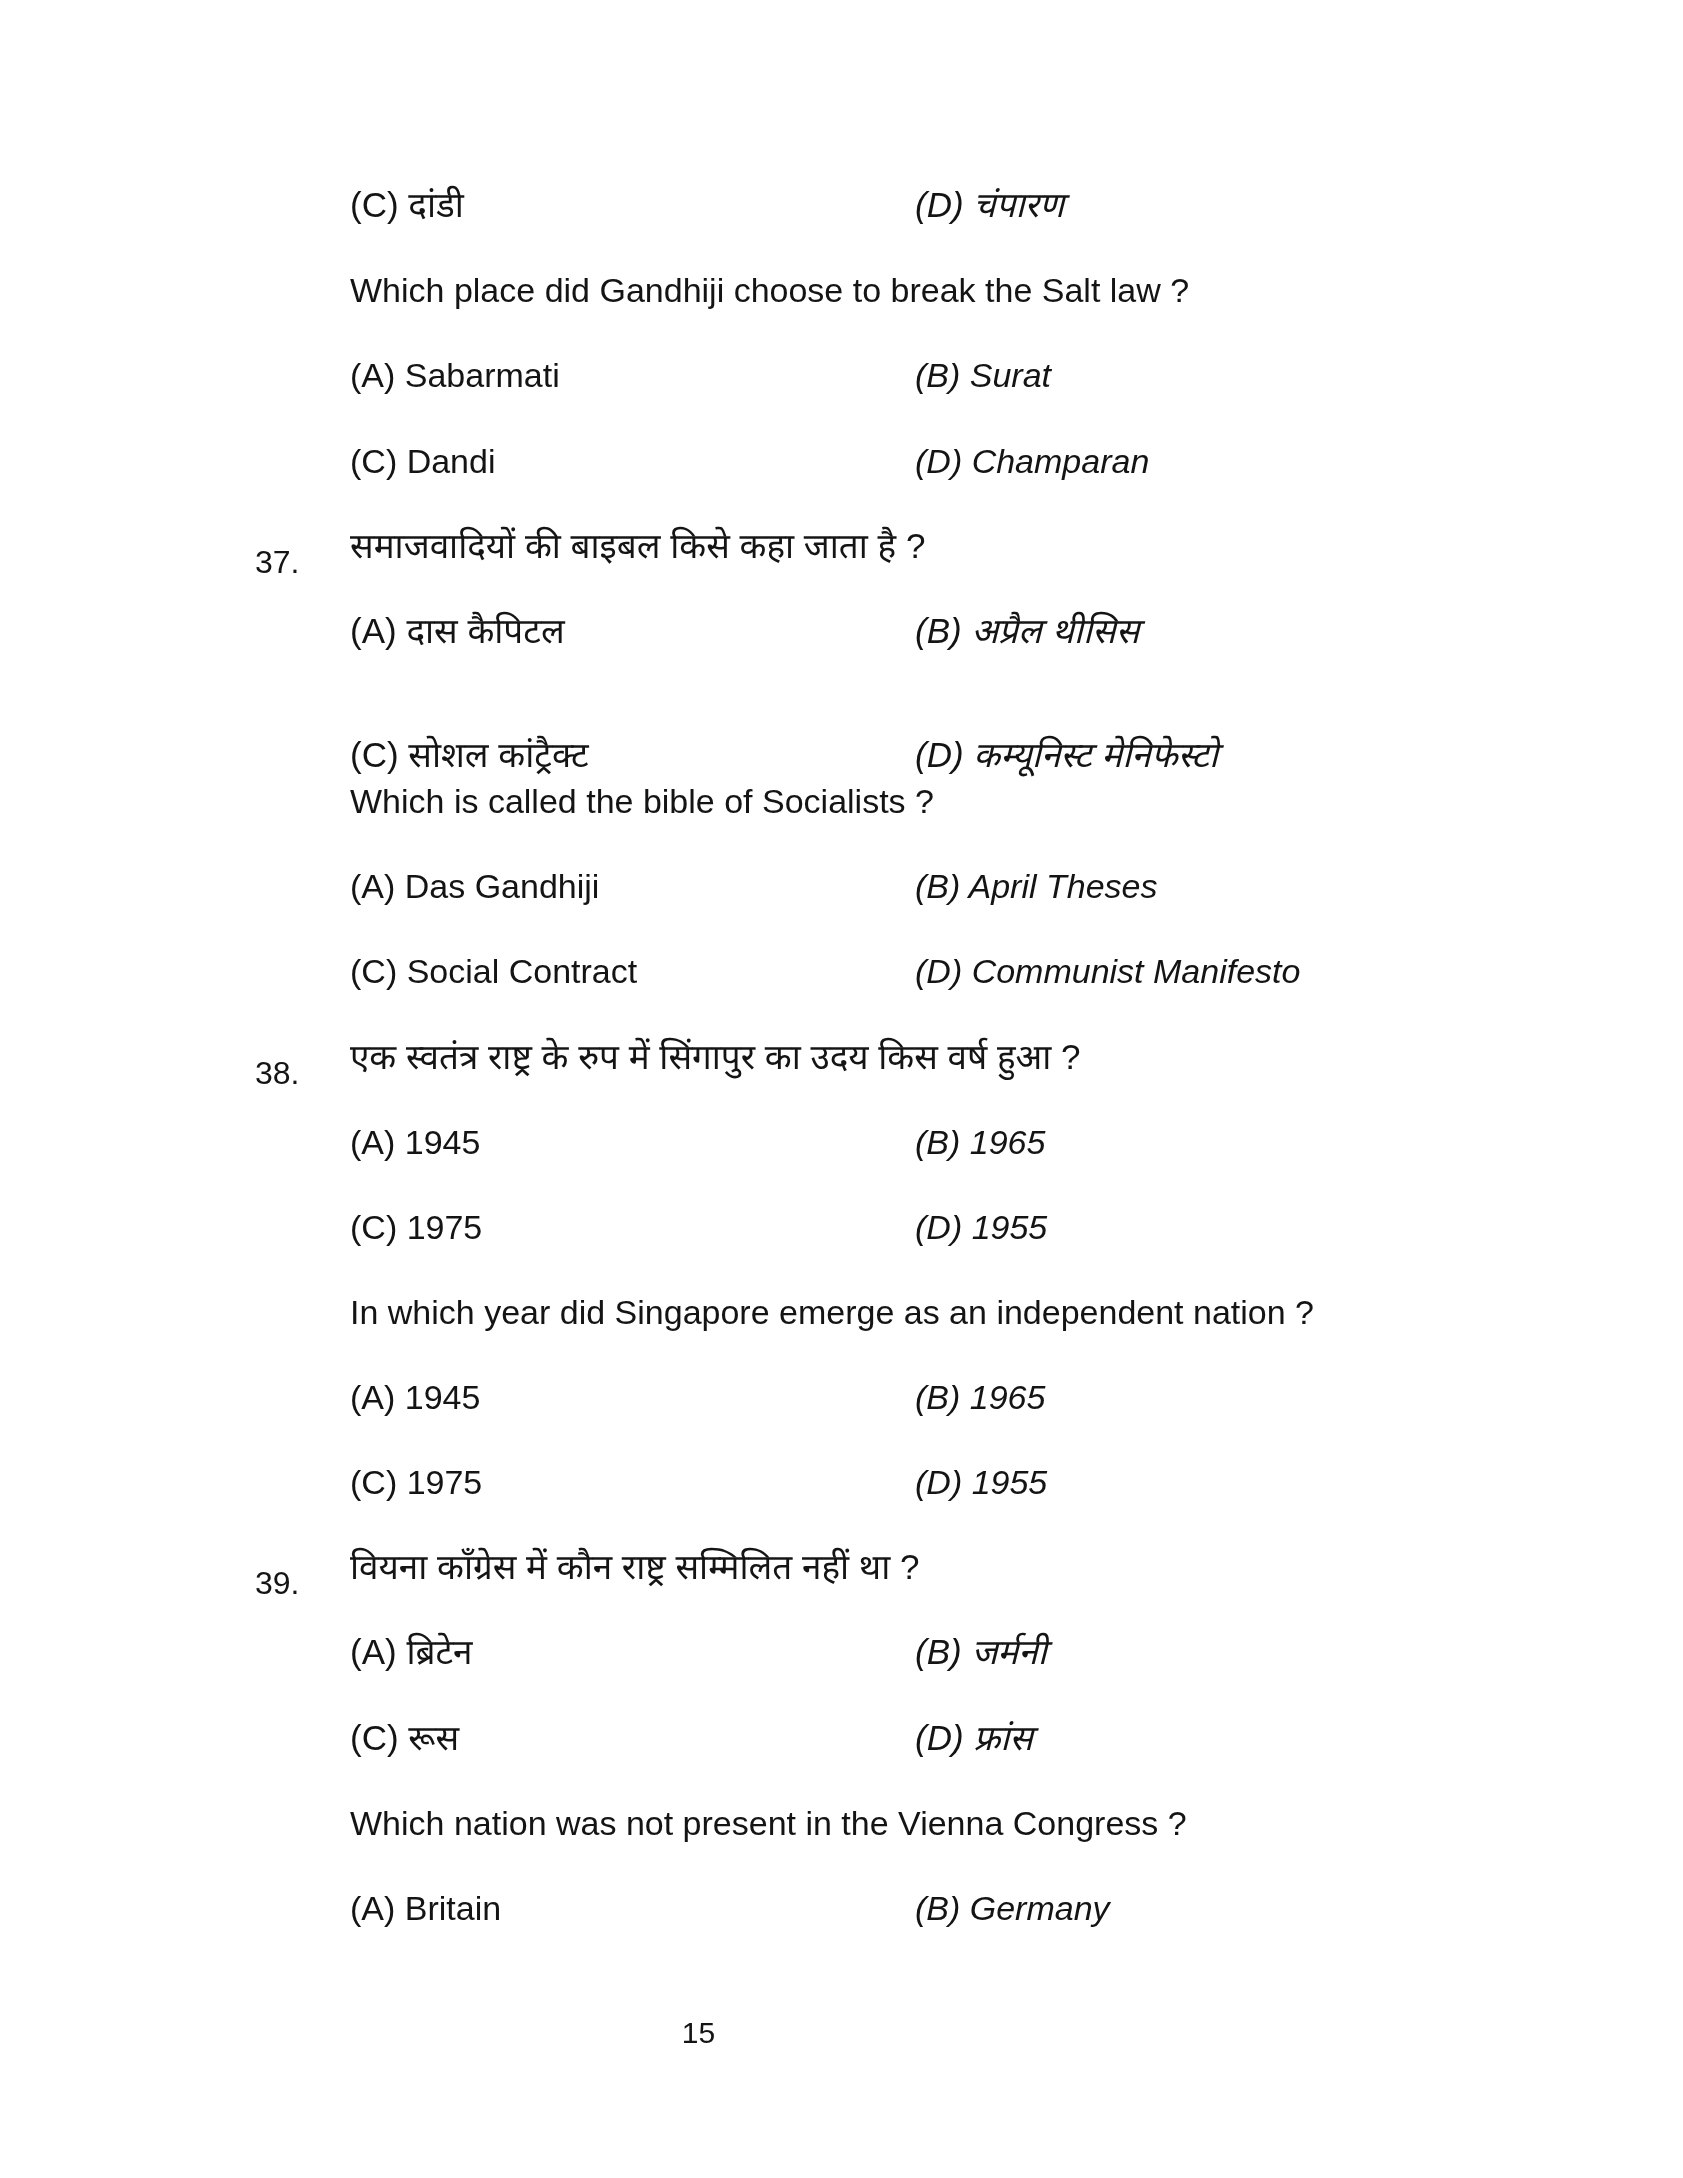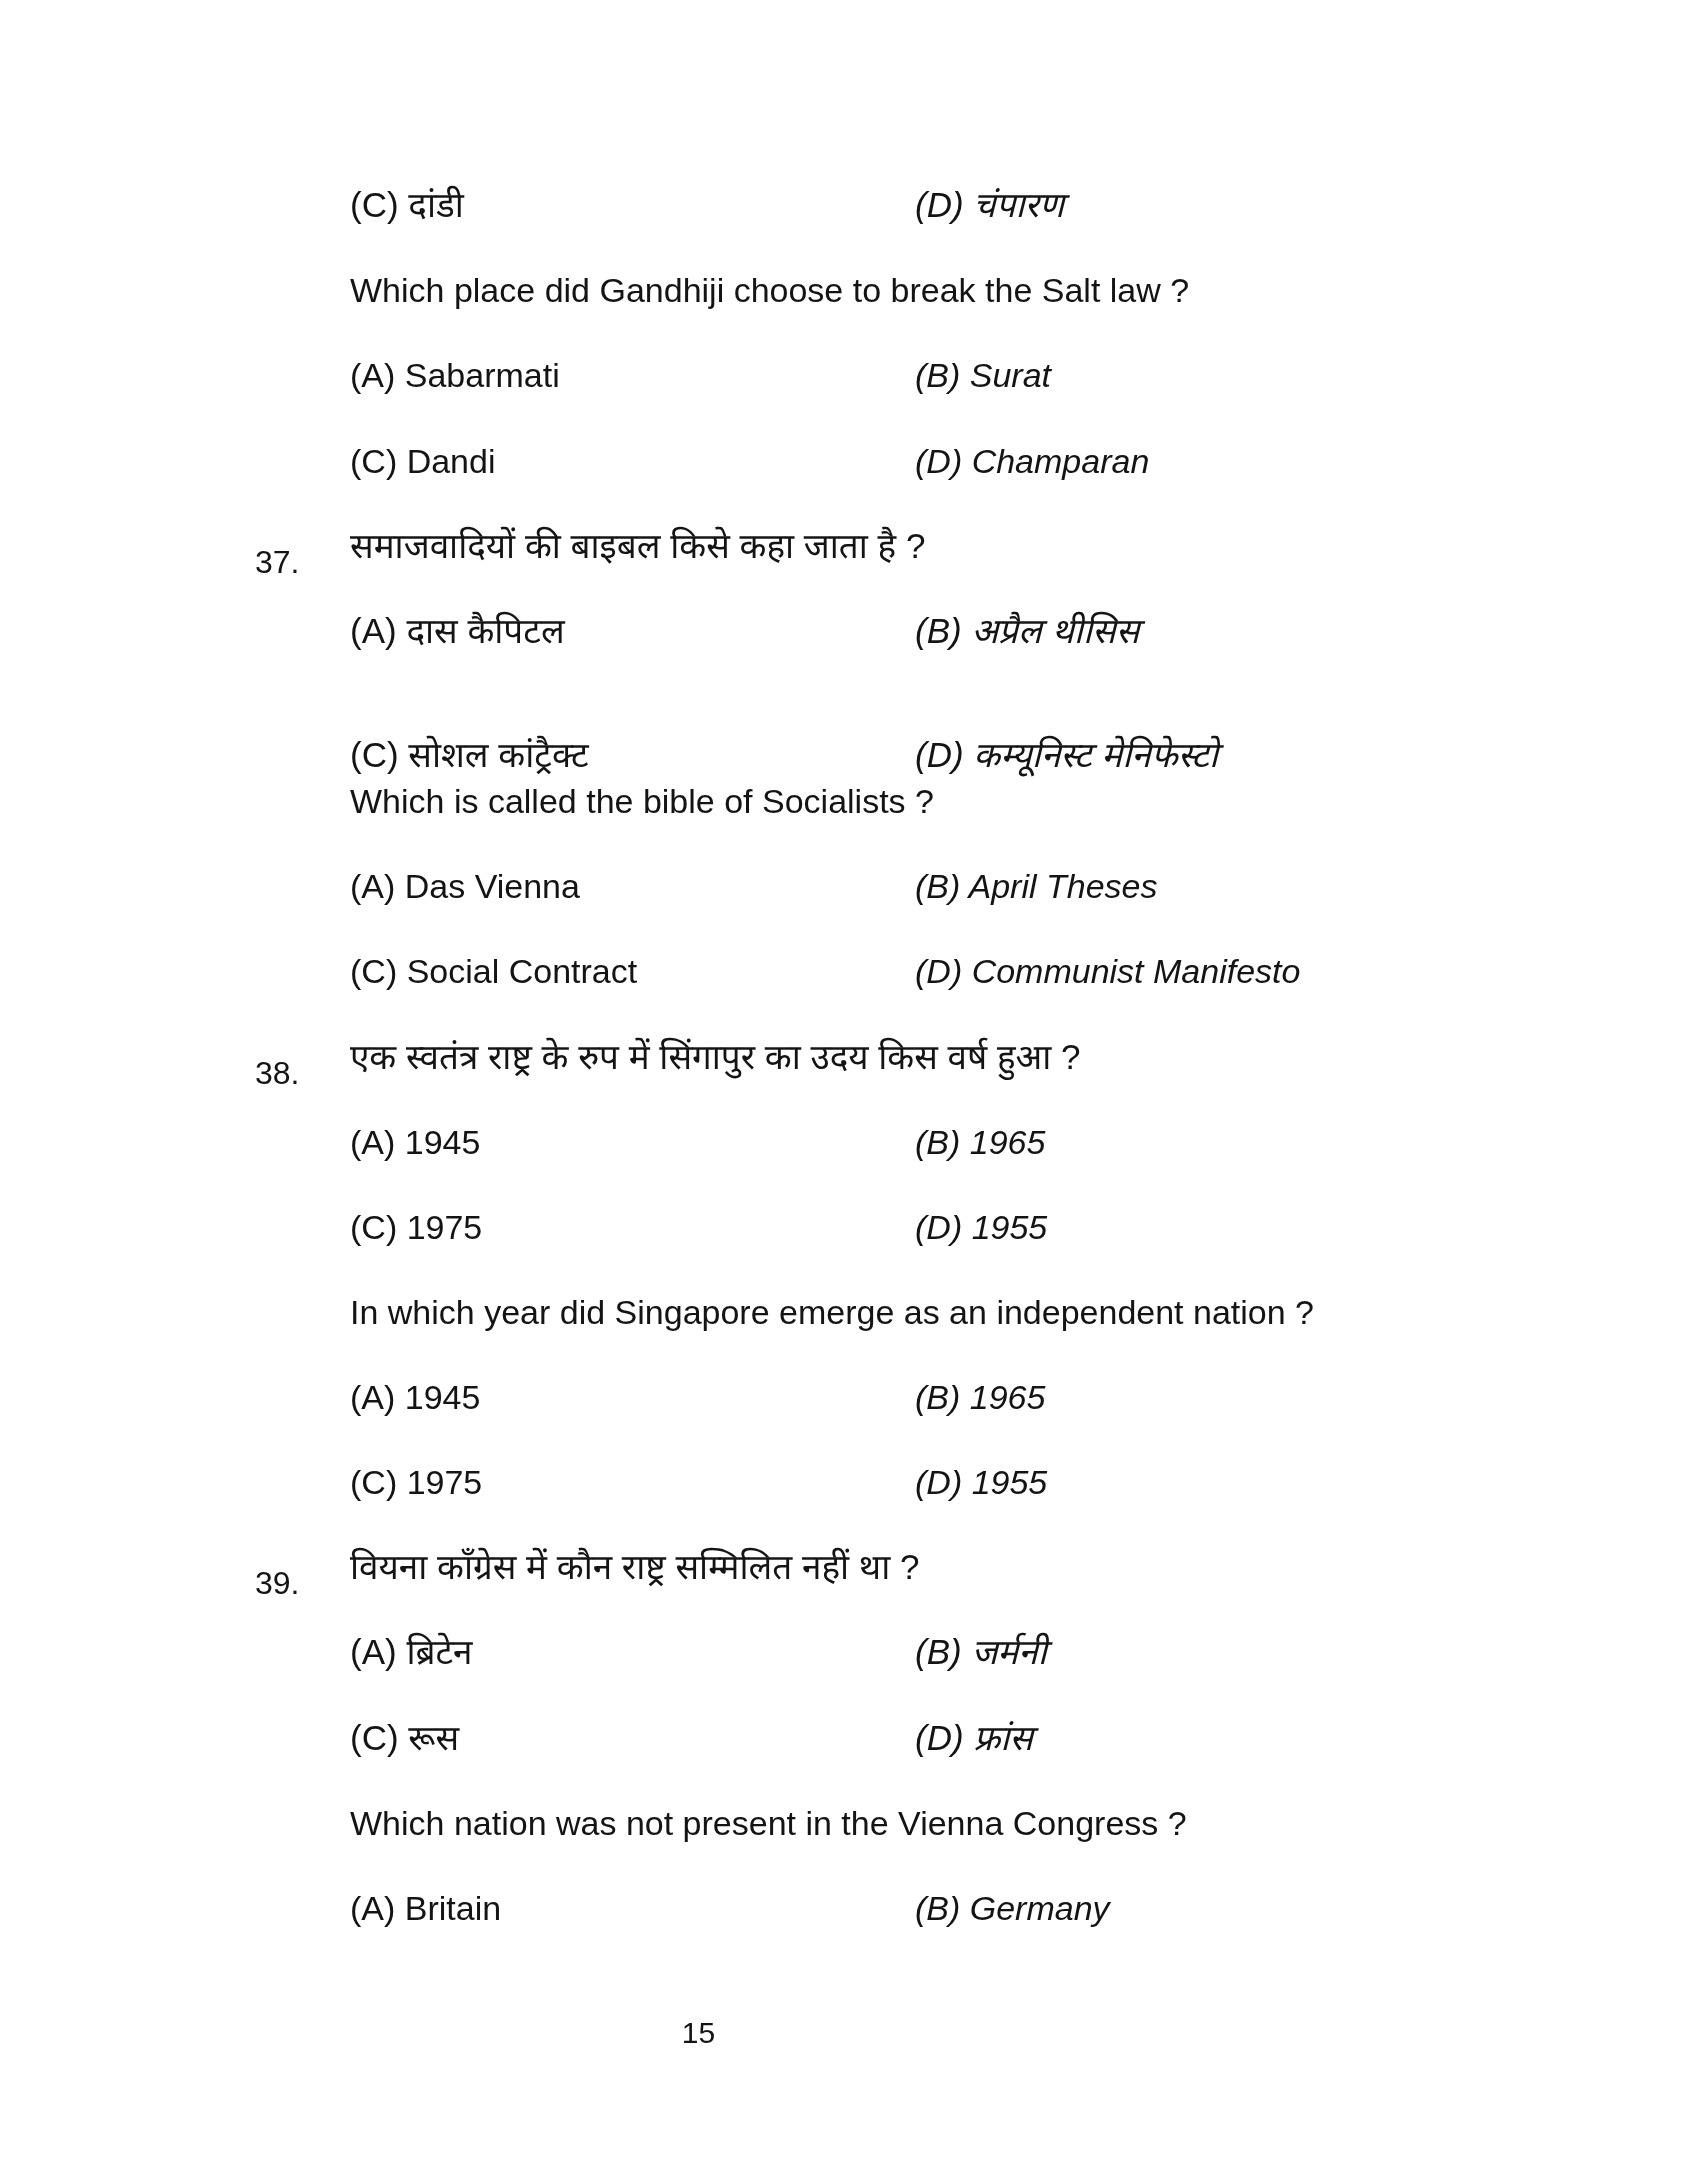--- a/index.html
+++ b/index.html
@@ -89,21 +89,21 @@
       <span class="c2" lang="hi">(B) अप्रैल थीसिस</span>
     </div>
     <div class="row hi" style="top:731px">
       <span class="c1" lang="hi">(C) सोशल कांट्रैक्ट</span>
       <span class="c2" lang="hi">(D) कम्यूनिस्ट मेनिफेस्टो</span>
     </div>
     <div class="row" style="top:777px">
       <span class="c1">Which is called the bible of Socialists ?</span>
     </div>
     <div class="row" style="top:862px">
-      <span class="c1">(A) Das Vienna</span>
+      <span class="c1">(A) Das Gandhiji</span>
       <span class="c2">(B) April Theses</span>
     </div>
     <div class="row" style="top:947px">
       <span class="c1">(C) Social Contract</span>
       <span class="c2">(D) Communist Manifesto</span>
     </div>
   </section>
 
   <section>
     <div class="row hi qtext" style="top:1033px">

